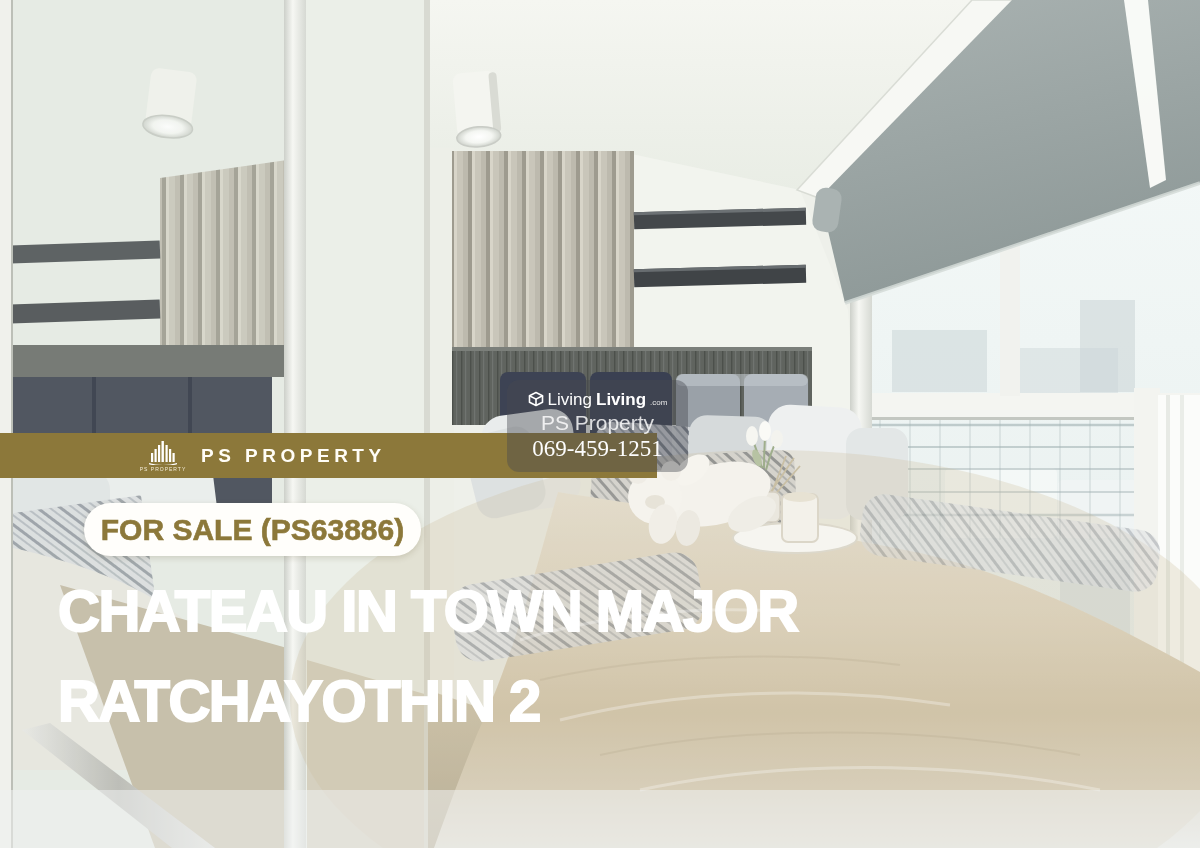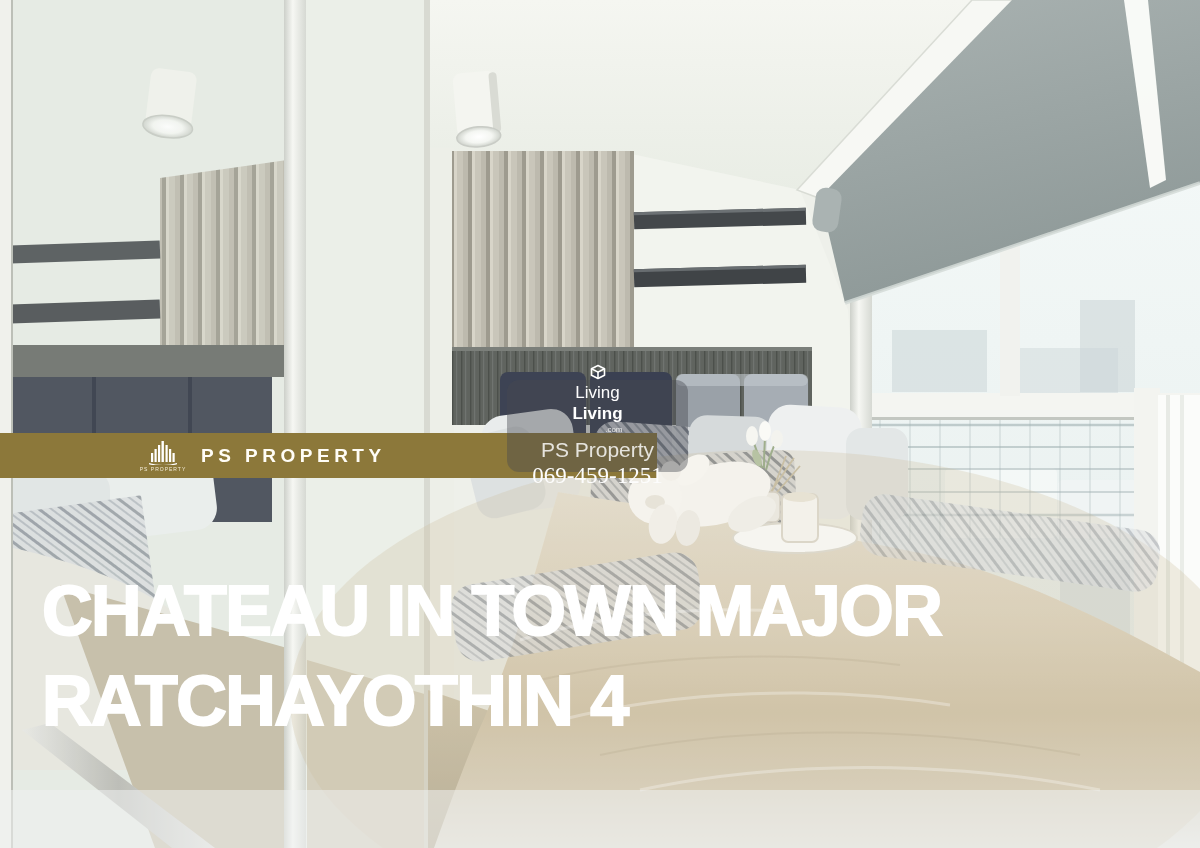--- a/index.html
+++ b/index.html
@@ -25,42 +25,42 @@
     letter-spacing:4.5px;white-space:nowrap;
   }
 
   
   .watermark{
     position:absolute;left:507px;top:380px;width:181px;height:92px;
     background:rgba(72,74,80,0.42);border-radius:12px;z-index:3;
     display:flex;flex-direction:column;align-items:center;justify-content:center;
     color:#fff;
   }
-  .wm-row{display:flex;align-items:center;gap:4px;line-height:1;flex-direction:column;}
+  .wm-row{display:flex;align-items:center;gap:4px;line-height:1;}
   .wm-living{font-weight:400;font-size:17px;color:#fdfdfd;}
   .wm-insider{font-weight:700;font-size:17px;color:#ffffff;}
   .wm-tld{font-size:8px;color:#e8e8e8;align-self:flex-end;margin-bottom:1px;text-align:center;}
   .wm-line1{font-size:21px;color:rgba(255,255,255,0.82);margin-top:3px;line-height:1.15;}
   .wm-phone{font-family:"Liberation Serif", serif;font-size:23px;color:#fdfdfd;line-height:1.1;margin-top:1px;}
 
   
   .badge{
     position:absolute;left:84px;top:503px;width:337px;height:53px;border-radius:27px;
     background:#fffefb;display:flex;align-items:center;justify-content:center;z-index:4;
     box-shadow:0 2px 6px rgba(90,80,40,0.18);
   }
   .badge span{
     color:#8c783a;font-weight:700;font-size:30px;letter-spacing:0px;
     -webkit-text-stroke:0.6px #8c783a;white-space:nowrap;
   }
 
   
   .title{
-    position:absolute;left:42px;top:566px;width:1120px;z-index:4;
-    color:#ffffff;font-weight:700;font-size:70px;line-height:90px;
+    position:absolute;left:58px;top:566px;width:1120px;z-index:4;
+    color:#ffffff;font-weight:700;font-size:58px;line-height:90px;
     letter-spacing:-1.5px;-webkit-text-stroke:2px #ffffff;
     white-space:nowrap;
   }
   .title div{height:90px;}
 </style>
 </head>
 <body>
 
 <div class="poster">
 
@@ -353,19 +353,22 @@
         </g>
       </svg>
       <span class="wm-living">Living</span>
         <span class="wm-insider">Living</span>
         <span class="wm-tld">.com</span>
     </div>
     <div class="wm-line1">PS Property</div>
     <div class="wm-phone">069-459-1251</div>
   </div>
 
+  <div class="badge">
+    <span>FOR SALE (PS63886)</span>
+  </div>
 
   <div class="title">
     <div>CHATEAU IN TOWN MAJOR</div>
-    <div>RATCHAYOTHIN 4</div>
+    <div>RATCHAYOTHIN 2</div>
   </div>
 
 </div>
 
 </body></html>

